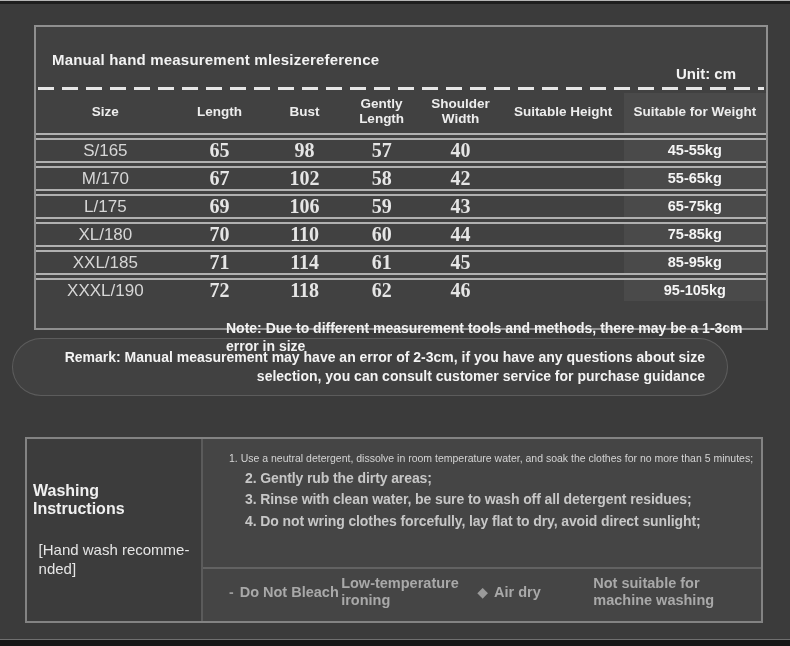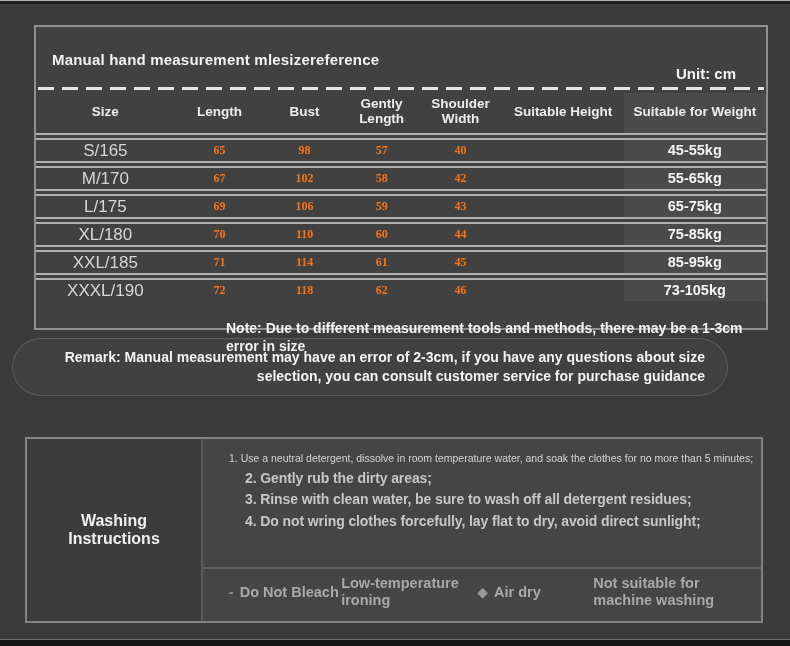--- a/index.html
+++ b/index.html
@@ -25,40 +25,40 @@
   .dashed-line{height:3px;margin:0 2px;
     background:repeating-linear-gradient(90deg,#e6e6e6 0 16px,transparent 16px 24px);}
 
   table.size-table{width:100%;border-collapse:separate;border-spacing:0 3px;table-layout:fixed;}
   .size-table th{font-size:13.5px;font-weight:700;color:#ededed;line-height:15px;
     padding:3px 0 7px;vertical-align:middle;text-align:center;border-bottom:2px solid #b0b0b0;}
   .size-table td{text-align:center;padding:1px 8px;line-height:19px;
     border-top:2px solid #b0b0b0;border-bottom:2px solid #b0b0b0;}
   .size-table tbody tr:last-child td{border-bottom:none;}
   .c-size{font-size:17px;color:#d6d6d6;}
-  .c-num{font-family:"Liberation Serif","DejaVu Serif",serif;font-size:12px;font-weight:700;color:#f97316;}
+  .c-num{font-family:"Liberation Serif","DejaVu Serif",serif;font-size:20px;font-weight:700;color:#e5e5e5;}
   .c-weight{font-size:14.5px;font-weight:600;color:#f5f5f5;background:#4a4a4a;}
   th.c-weight{background:#4a4a4a;}
 
   .note-text{margin:16px 0 0 190px;width:548px;font-size:14px;font-weight:700;
     line-height:1.25;color:#f3f3f3;}
 
   
   .remark-pill{position:absolute;left:12px;top:338px;width:716px;height:58px;
     border-radius:29px;background:rgba(255,255,255,0.035);
     border:1px solid rgba(255,255,255,0.14);box-sizing:border-box;text-align:right;}
   .remark-text{padding:9px 22px 0 18px;font-size:14px;font-weight:700;
     line-height:1.35;color:#f3f3f3;}
 
   
   .wash-panel{position:absolute;left:25px;top:437px;width:738px;height:186px;
     border:2px solid #838383;box-sizing:border-box;display:flex;}
   .wash-left{width:176px;background:#3c3c3c;border-right:2px solid #5b5b5b;
     display:flex;flex-direction:column;align-items:center;justify-content:center;
-    text-align:center;padding:12px 6px;box-sizing:border-box;}
+    text-align:left;padding:12px 6px;box-sizing:border-box;}
   .wash-title{font-size:16px;font-weight:700;color:#f0f0f0;}
   .hand-wash{margin-top:22px;font-size:15px;color:#e5e5e5;white-space:pre-line;line-height:1.3;}
   .wash-right{flex:1;background:#454545;display:flex;flex-direction:column;min-width:0;gap:32px;}
   .wash-steps{flex:1;padding:13px 6px 6px 26px;display:flex;flex-direction:column;
     justify-content:space-between;}
   .step-first{font-size:10.5px;color:#d4d4d4;white-space:nowrap;}
   .step{font-size:14px;font-weight:600;color:#c7c7c7;white-space:nowrap;letter-spacing:-0.1px;margin-left:16px;}
   .care-row{height:46px;border-top:2px solid #626262;margin-bottom:6px;
     display:flex;align-items:center;padding-left:26px;}
   .care-item{display:flex;align-items:center;font-size:14.5px;font-weight:600;
@@ -148,35 +148,37 @@
         <td></td>
         <td class="c-weight">85-95kg</td>
       </tr>
       <tr>
         <td class="c-size">XXXL/190</td>
         <td class="c-num">72</td>
         <td class="c-num">118</td>
         <td class="c-num">62</td>
         <td class="c-num">46</td>
         <td></td>
-        <td class="c-weight">73-105kg</td>
+        <td class="c-weight">95-105kg</td>
       </tr>
     </tbody>
   </table>
 
   <div class="note-text">Note: Due to different measurement tools and methods, there may be a 1-3cm error in size</div>
 </div>
 
 <div class="remark-pill">
   <div class="remark-text">Remark: Manual measurement may have an error of 2-3cm, if you have any questions about size selection, you can consult customer service for purchase guidance</div>
 </div>
 
 <div class="wash-panel">
   <div class="wash-left">
     <div class="wash-title">Washing Instructions</div>
+    <div class="hand-wash">[Hand wash recomme-
+nded]</div>
   </div>
   <div class="wash-right">
     <div class="wash-steps">
       <div class="step-first">1. Use a neutral detergent, dissolve in room temperature water, and soak the clothes for no more than 5 minutes;</div>
       <div class="step">2. Gently rub the dirty areas;</div>
       <div class="step">3. Rinse with clean water, be sure to wash off all detergent residues;</div>
       <div class="step">4. Do not wring clothes forcefully, lay flat to dry, avoid direct sunlight;</div>
     </div>
     <div class="care-row">
       <div class="care-item care-1">

